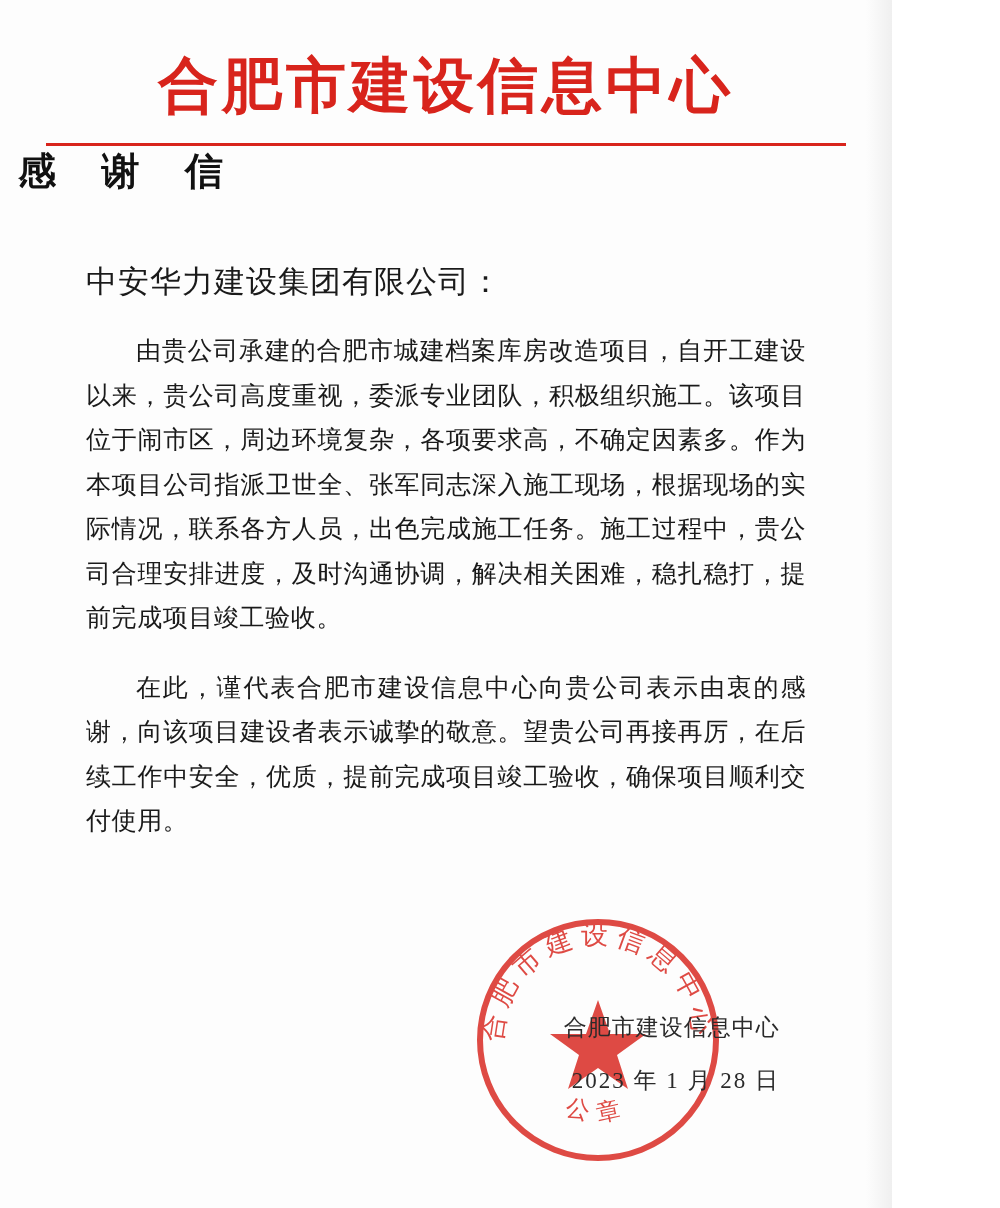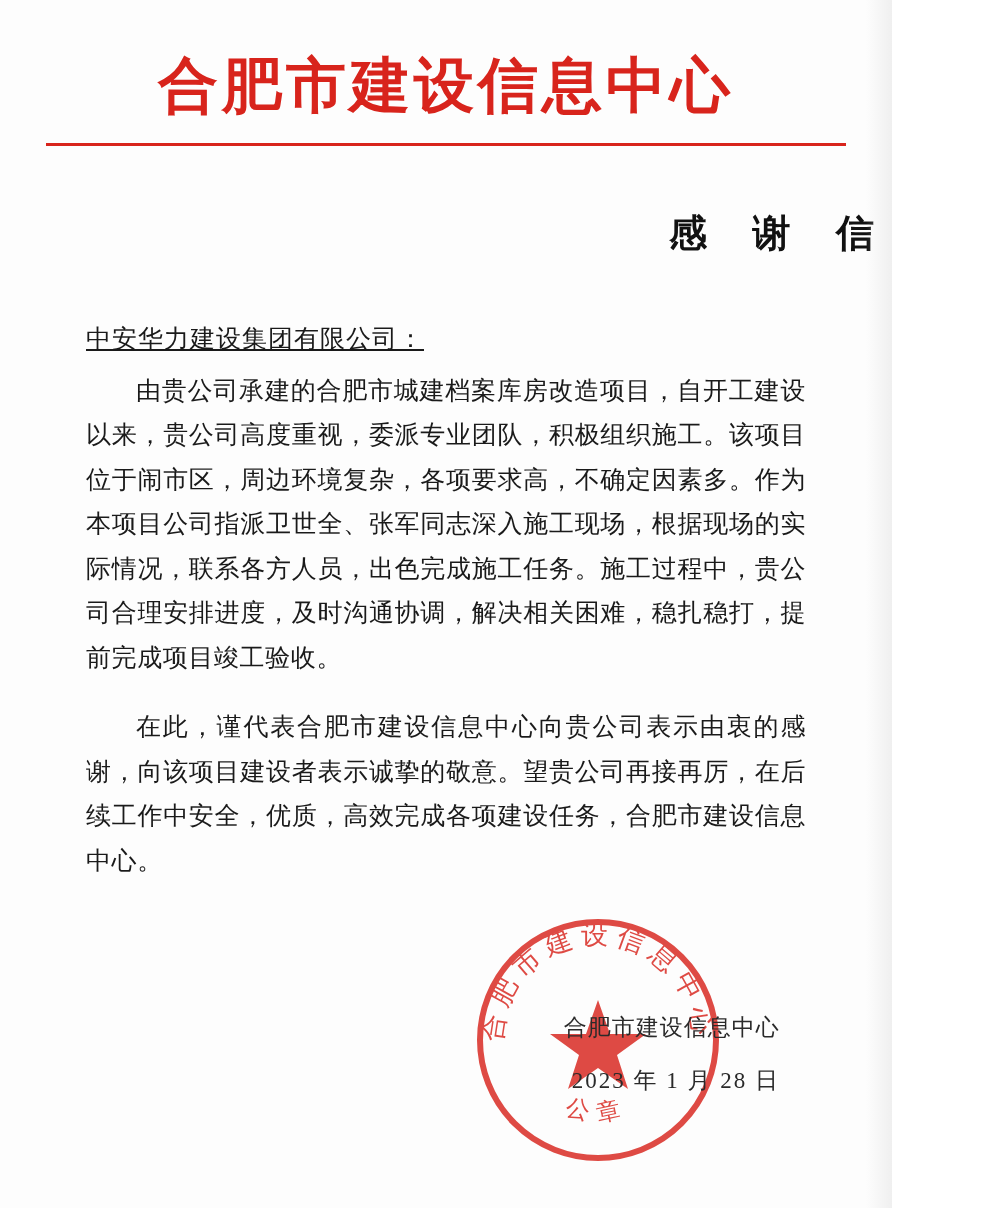--- a/index.html
+++ b/index.html
@@ -39,48 +39,46 @@
   }
   .letterhead-rule {
     margin: 22px auto 0 auto;
     width: 800px;
     height: 3px;
     background: #d8241c;
   }
 
   
   .doc-title {
-    margin-top: 62px;
-    text-align: right;
+    text-align: left;
     font-weight: 700;
     font-size: 38px;
     letter-spacing: 18px;
     text-indent: 18px;
     color: #111;
   }
 
   
   .body-area {
     margin: 58px auto 0 auto;
     width: 720px;
   }
   .salutation {
-    font-size: 25px;
+    font-size: 31px;
     line-height: 1.75;
     letter-spacing: 1px;
-    text-decoration: underline;
   }
   .para {
     font-size: 25px;
     line-height: 1.78;
     letter-spacing: 0.6px;
     text-align: justify;
     text-justify: inter-ideograph;
     text-indent: 2em;
-    margin-top: 8px;
+    margin-top: 20px;
   }
 
   
   .signature {
     position: absolute;
     right: 112px;
     bottom: 112px;
     text-align: left;
     z-index: 3;
   }
@@ -130,21 +128,21 @@
   <div class="letterhead">
     <div class="letterhead-title">合肥市建设信息中心</div>
     <div class="letterhead-rule"></div>
   </div>
 
   <div class="doc-title">感 谢 信</div>
 
   <div class="body-area">
     <div class="salutation">中安华力建设集团有限公司：</div>
     <p class="para">由贵公司承建的合肥市城建档案库房改造项目，自开工建设以来，贵公司高度重视，委派专业团队，积极组织施工。该项目位于闹市区，周边环境复杂，各项要求高，不确定因素多。作为本项目公司指派卫世全、张军同志深入施工现场，根据现场的实际情况，联系各方人员，出色完成施工任务。施工过程中，贵公司合理安排进度，及时沟通协调，解决相关困难，稳扎稳打，提前完成项目竣工验收。</p>
-    <p class="para">在此，谨代表合肥市建设信息中心向贵公司表示由衷的感谢，向该项目建设者表示诚挚的敬意。望贵公司再接再厉，在后续工作中安全，优质，高效完成各项建设任务，合肥市建设信息中心。</p>
+    <p class="para">在此，谨代表合肥市建设信息中心向贵公司表示由衷的感谢，向该项目建设者表示诚挚的敬意。望贵公司再接再厉，在后续工作中安全，优质，提前完成项目竣工验收，确保项目顺利交付使用。</p>
   </div>
 
   <div class="seal">
     <svg viewBox="0 0 252 252" xmlns="http://www.w3.org/2000/svg">
       <g fill="none" stroke="#d8241c" stroke-width="6">
         <circle cx="126" cy="126" r="118"></circle>
       </g>
 
       <polygon fill="#d8241c" points="126,86 138,120 174,120 145,141 156,175 126,154 96,175 107,141 78,120 114,120"></polygon>
 

